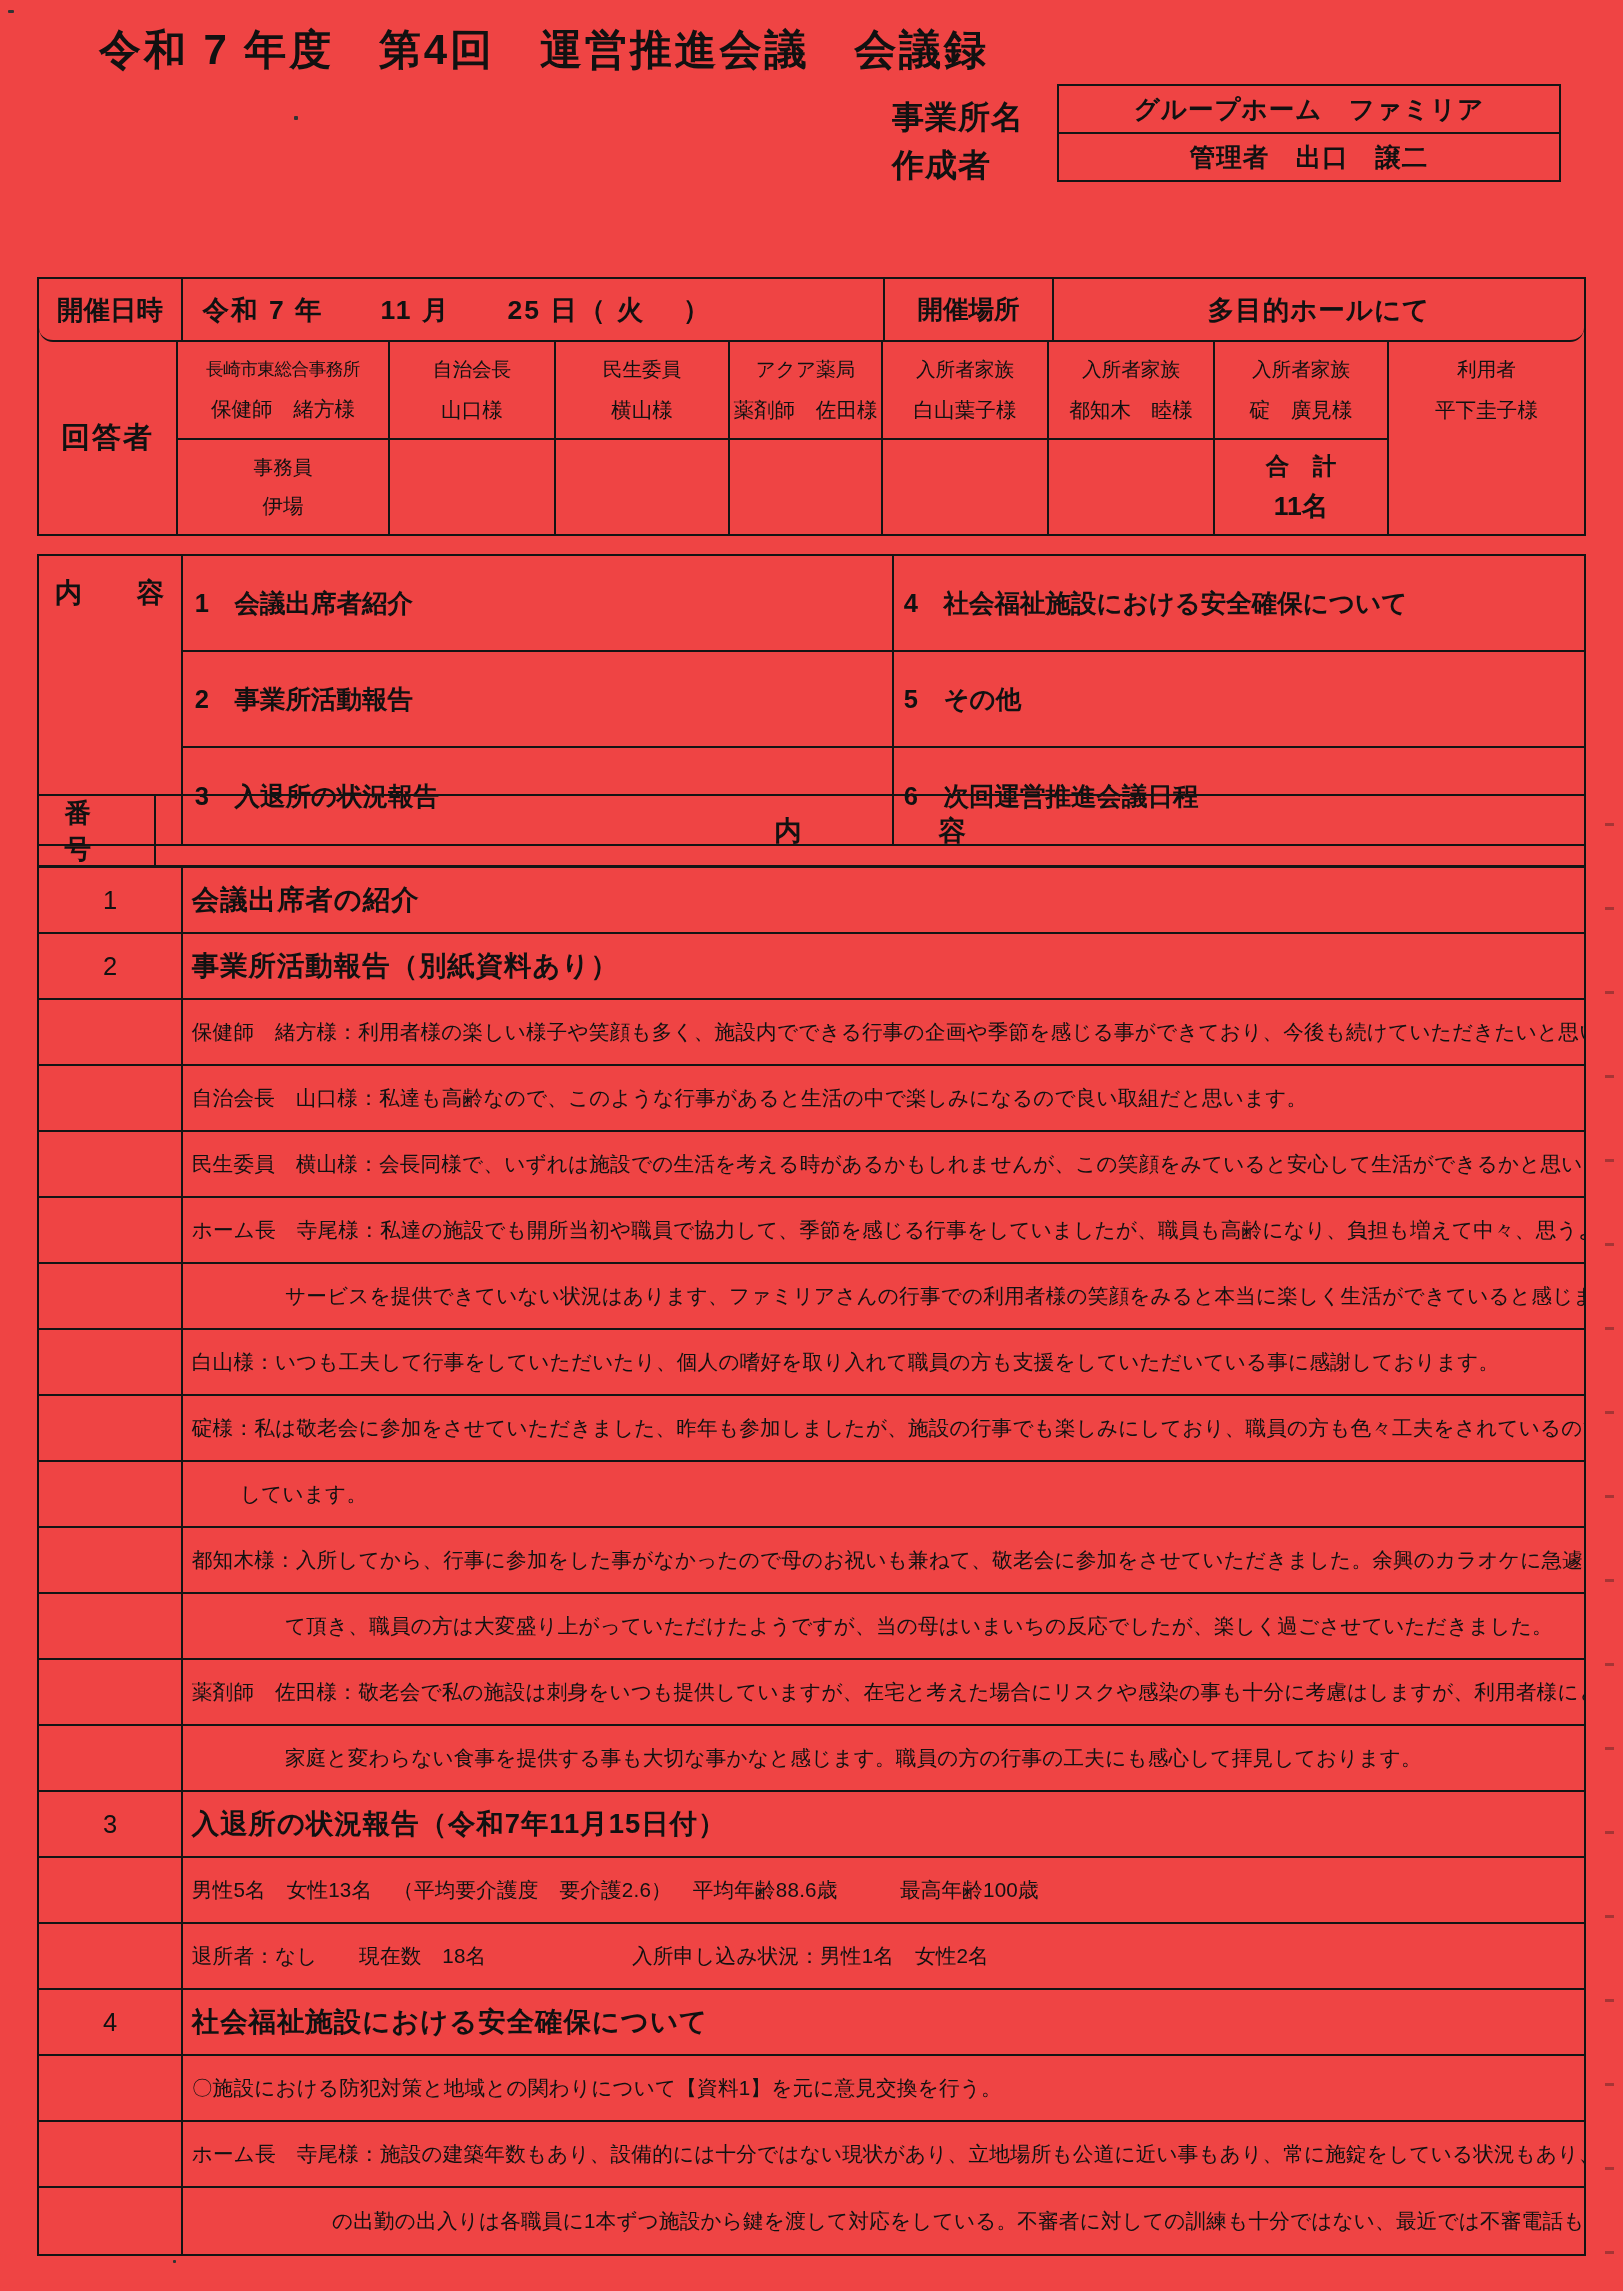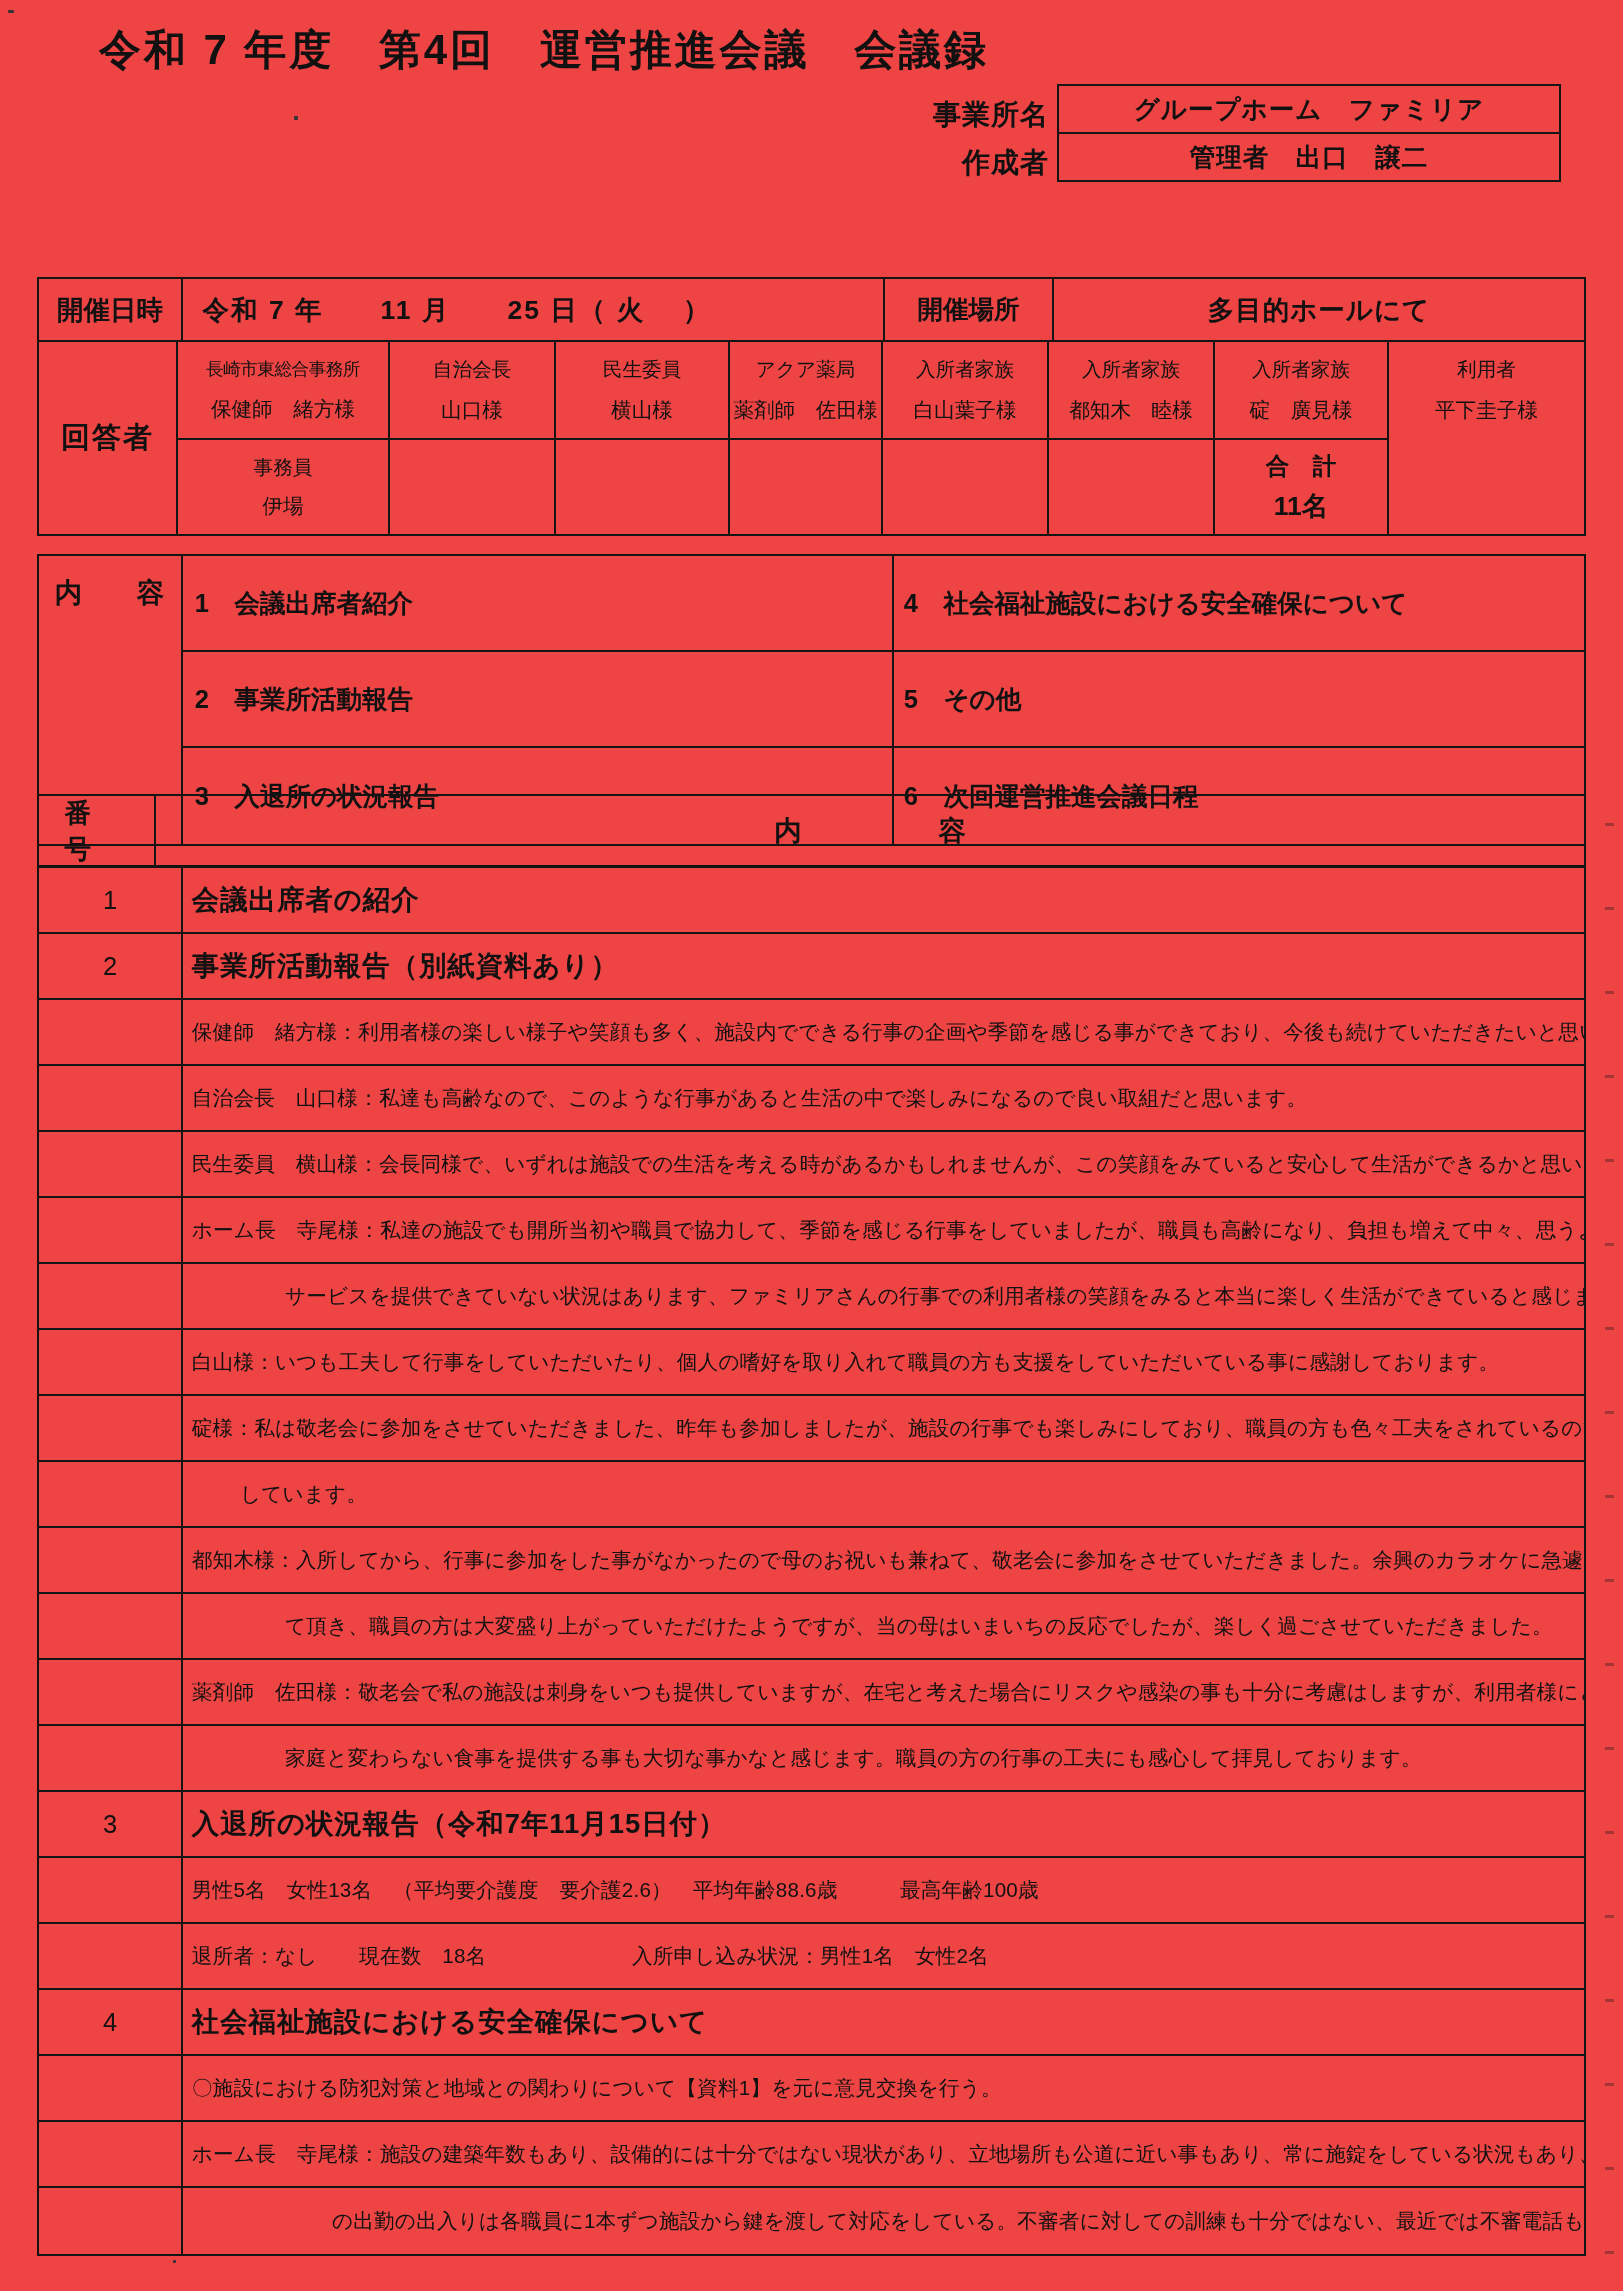--- a/index.html
+++ b/index.html
@@ -16,38 +16,38 @@
 
   
   #doc-title{
     left:0;top:21.6px;width:1088px;
     text-align:center;
     font-size:42px;font-weight:700;letter-spacing:2.9px;
   }
 
   
   .hdr-label{
-    width:157px;text-align:right;
-    font-size:28px;font-weight:600;letter-spacing:1px;
+    width:157px;text-align:left;
+    font-size:32px;font-weight:600;letter-spacing:1px;
   }
   #office-label{left:892px;top:96px;}
   #author-label{left:892px;top:144px;}
   #hdr-boxes{
     left:1057px;top:84px;width:504px;
     border:2.9px solid #151515;
   }
   .hdr-box{
     height:46px;display:flex;align-items:center;justify-content:center;
     font-size:25.5px;font-weight:600;letter-spacing:1px;
   }
   .hdr-box + .hdr-box{border-top:2.9px solid #151515;}
 
   
   #tableA{left:37px;top:277px;width:1549px;border:2.9px solid #141414;}
-  #rowA1{display:flex;height:61px;border-bottom:2.9px solid #141414;}
+  #rowA1{display:flex;height:61px;border-bottom:2.9px solid #141414;border-radius:14px;}
   #rowA1 > div{display:flex;align-items:center;box-sizing:border-box;}
   .a-label{width:144px;justify-content:center;font-size:26.5px;font-weight:600;border-right:2px solid #141414;}
   .a-date{width:702px;padding-left:19.6px;font-size:26.5px;font-weight:600;border-right:2px solid #141414;letter-spacing:2px;}
   .a-place{width:169px;justify-content:center;font-size:25.5px;font-weight:600;border-right:2px solid #141414;}
   .a-value{flex:1;justify-content:center;font-size:26.5px;font-weight:600;letter-spacing:1px;}
   #rowA23{display:flex;height:192px;}
   .resp-label{
     width:144px;border-right:2px solid #141414;box-sizing:border-box;
     display:flex;align-items:center;justify-content:center;
     font-size:29px;font-weight:600;letter-spacing:2px;

